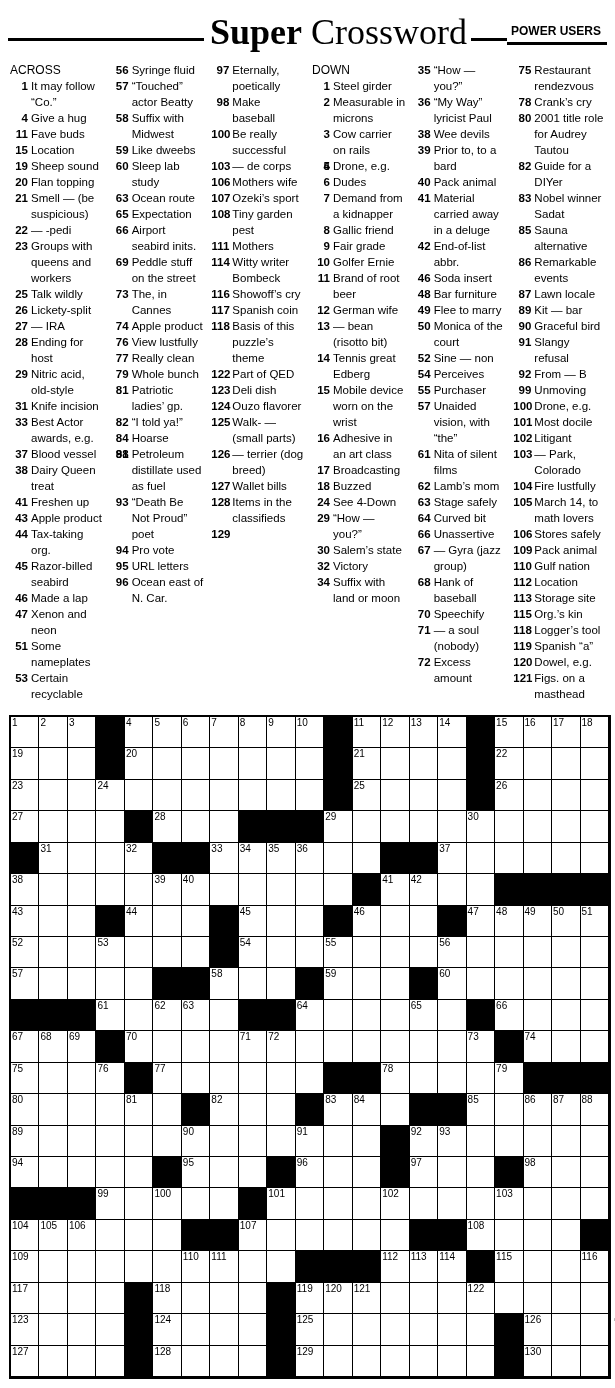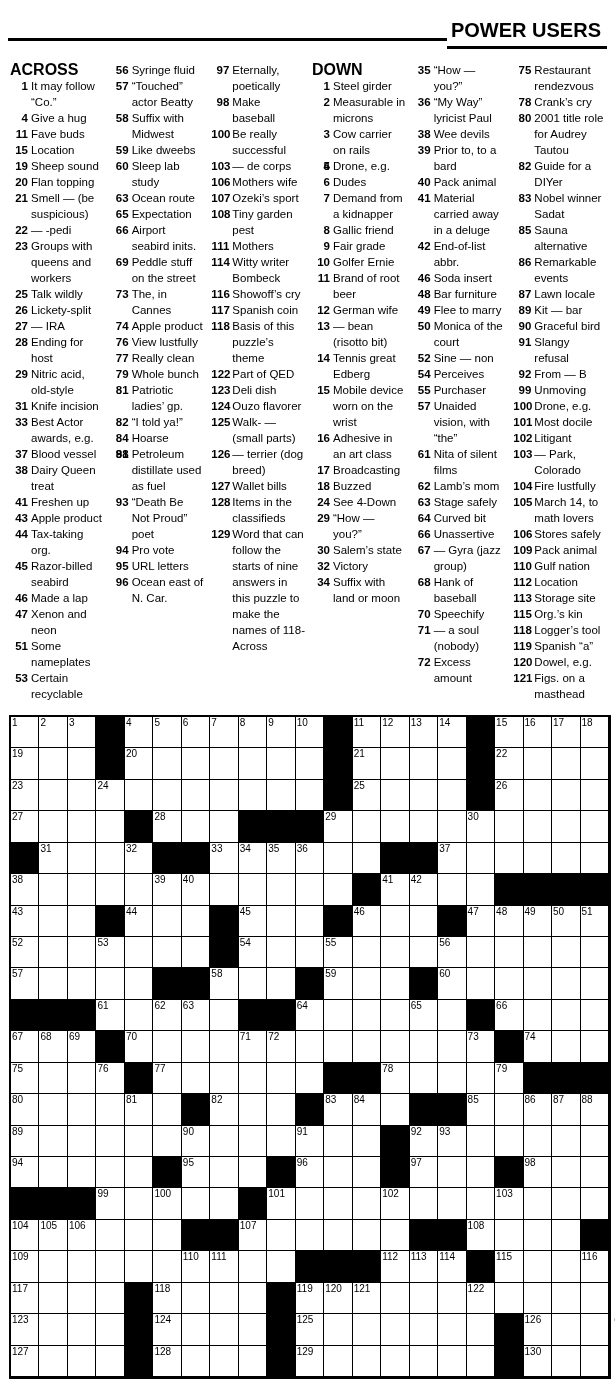--- a/index.html
+++ b/index.html
@@ -13,30 +13,30 @@
     position:absolute; top:8px; left:8px; width:599px; height:48px;
     display:flex; align-items:center;
   }
   .rule { height:3px; background:#000; }
   .rule-left { flex:1 1 auto; margin-top:14px; }
   .rule-mid { width:36px; margin-top:14px; }
   .title { white-space:nowrap; padding:0 4px 0 6px; font-family:"Liberation Serif", serif; font-size:36px; line-height:40px; }
   .title .t-bold { font-weight:bold; }
   .title .t-reg { font-weight:normal; }
   .puzzle-name {
-    white-space:nowrap; font-size:20px; font-weight:bold; letter-spacing:0px;
+    white-space:nowrap; font-size:12px; font-weight:bold; letter-spacing:0px;
     border-bottom:3px solid #000; padding:2px 6px 4px 4px; margin-top:2px;
   }
   
   .clues {
     position:absolute; top:62px; left:10px; width:597px; height:650px;
     display:grid; grid-template-columns:repeat(6, 1fr); column-gap:7px;
   }
   .clue-col { font-size:11.5px; line-height:16px; }
-  .clue-head { font-weight:bold; font-size:16px; }
+  .clue-head { font-weight:normal; font-size:12px; }
   .clue { position:relative; padding-left:21px; }
   .clue .num {
     position:absolute; left:0; top:0; width:18px; text-align:right;
     font-weight:bold;
   }
   
   .grid-wrap {
     position:absolute; top:715px; left:9px; width:602px; height:664px;
     display:grid; grid-template-columns:repeat(21,1fr); grid-template-rows:repeat(21,1fr);
     border:2px solid #000; background:#fff;
@@ -51,20 +51,21 @@
     position:absolute; top:1322px; left:614px;
     transform:rotate(-90deg); transform-origin:0 0;
     white-space:nowrap; font-size:7px; color:#444; letter-spacing:0.2px;
   }
 </style>
 </head>
 <body>
 
 <div class="masthead">
   <div class="rule rule-left"></div>
+  <div class="title"><span class="t-bold">Super</span><span class="t-reg"> Crossword</span></div>
   <div class="rule rule-mid"></div>
   <div class="puzzle-name">POWER USERS</div>
 </div>
 
 <div class="clues" id="clues">
     <div class="clue-col">
       <div class="clue-head">ACROSS</div>
       <div class="clue"><span class="num">1</span><span>It may follow “Co.”</span></div>
       <div class="clue"><span class="num">4</span><span>Give a hug</span></div>
       <div class="clue"><span class="num">11</span><span>Fave buds</span></div>
@@ -130,21 +131,21 @@
       <div class="clue"><span class="num">116</span><span>Showoff’s cry</span></div>
       <div class="clue"><span class="num">117</span><span>Spanish coin</span></div>
       <div class="clue"><span class="num">118</span><span>Basis of this puzzle’s theme</span></div>
       <div class="clue"><span class="num">122</span><span>Part of QED</span></div>
       <div class="clue"><span class="num">123</span><span>Deli dish</span></div>
       <div class="clue"><span class="num">124</span><span>Ouzo flavorer</span></div>
       <div class="clue"><span class="num">125</span><span>Walk- — (small parts)</span></div>
       <div class="clue"><span class="num">126</span><span>— terrier (dog breed)</span></div>
       <div class="clue"><span class="num">127</span><span>Wallet bills</span></div>
       <div class="clue"><span class="num">128</span><span>Items in the classifieds</span></div>
-      <div class="clue"><span class="num">129</span><span>Word that can follow the starts of nine answers in this puzzle to make the names of 118-Across</span></div>
+      <div class="clue"><span class="num">129</span></div>
     </div>
     <div class="clue-col">
       <div class="clue-head">DOWN</div>
       <div class="clue"><span class="num">1</span><span>Steel girder</span></div>
       <div class="clue"><span class="num">2</span><span>Measurable in microns</span></div>
       <div class="clue"><span class="num">3</span><span>Cow carrier on rails</span></div>
       <div class="clue"><span class="num">4</span></div>
       <div class="clue"><span class="num">5</span><span>Drone, e.g.</span></div>
       <div class="clue"><span class="num">6</span><span>Dudes</span></div>
       <div class="clue"><span class="num">7</span><span>Demand from a kidnapper</span></div>

